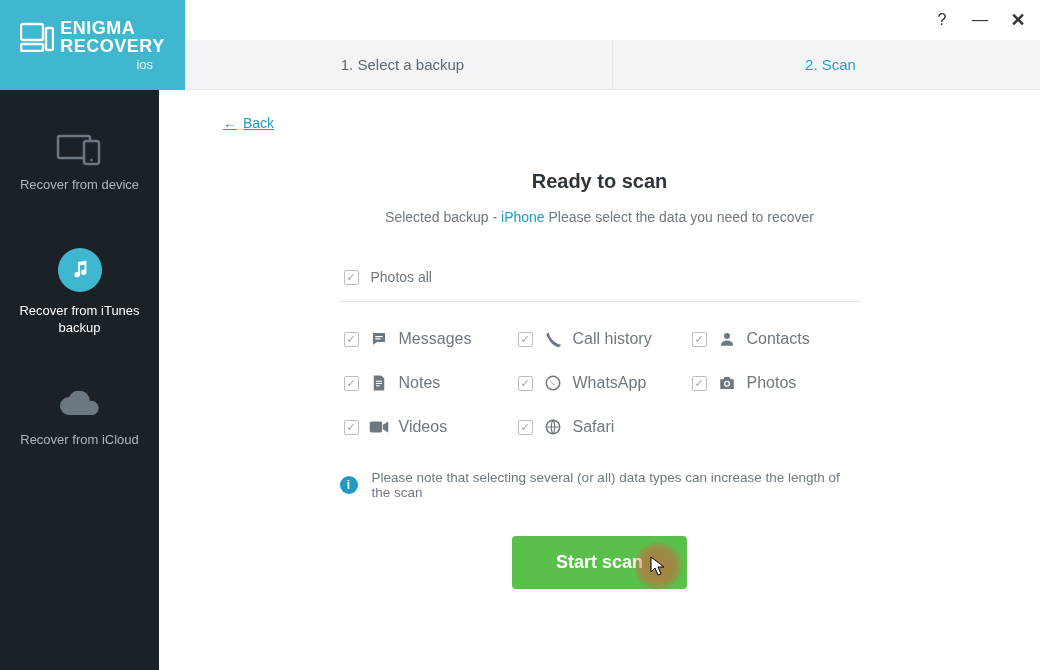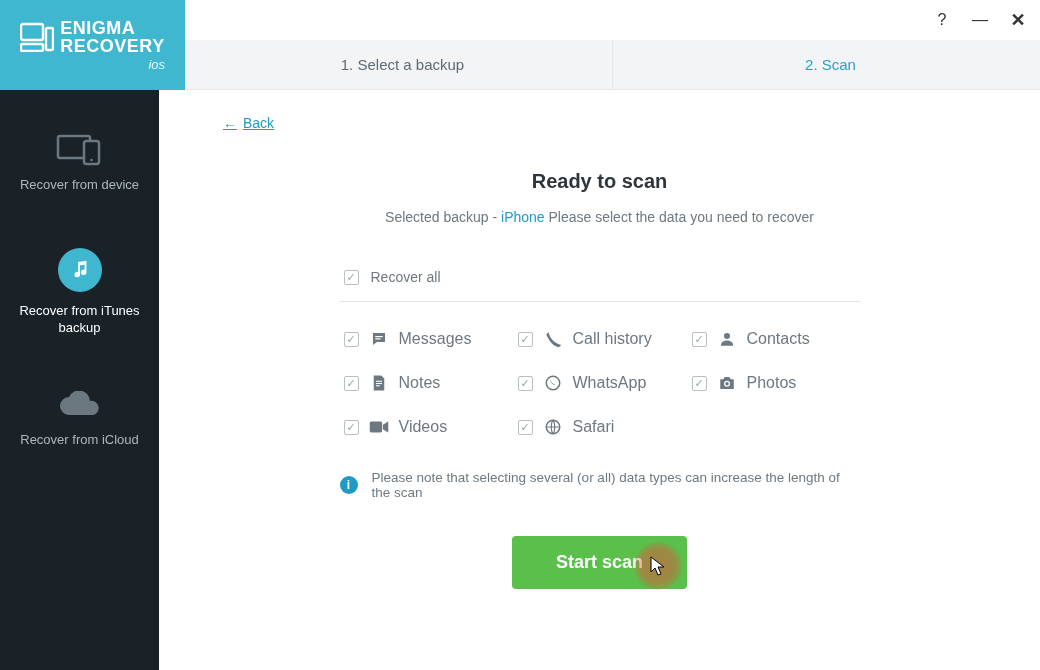--- a/index.html
+++ b/index.html
@@ -34,26 +34,26 @@
   .logo-block {
     width: 185px;
     height: 90px;
     margin-top: -40px;
     background: #3fb7cf;
     color: #fff;
     display: flex;
     flex-direction: column;
     align-items: center;
     justify-content: center;
-    padding: 6px 0;
+    padding: 6px 12px;
   }
   .logo-row { display:flex; align-items:center; gap:6px;}
   .logo-icon svg { display:block; }
   .logo-text { font-weight:700; font-size:18px; line-height:1; letter-spacing:.5px;}
-  .logo-sub { font-style: italic; font-size:13px; align-self:flex-end; margin-right:20px; margin-top:2px; color:#e8f8fb;}
+  .logo-sub { font-size:13px; align-self:flex-end; margin-right:20px; margin-top:2px; color:#e8f8fb;}
   .steps {
     flex:1;
     display:flex;
     background:#f2f4f6;
     border-bottom:1px solid #e5e8ea;
   }
   .step {
     flex:1;
     display:flex;
     align-items:center;
@@ -289,21 +289,21 @@
     <div class="center">
       <h1>Ready to scan</h1>
       <p class="subline">
         <span>Selected backup - </span><span class="device">iPhone</span><span> Please select the data you need to recover</span>
       </p>
     </div>
 
     <div class="panel">
       <div class="select-all-row">
         <span class="chk"></span>
-        <span>Recover all</span>
+        <span>Photos all</span>
       </div>
 
       <div class="grid">
 
         <div class="cell">
           <span class="chk"></span>
           <span class="type-icon">
             <svg width="18" height="18" viewBox="0 0 24 24">
                 <path fill="#6d7880" d="M4 4h16v12H9l-5 4V4z"></path>
                 <rect x="7" y="8" width="10" height="1.6" fill="#fff"></rect>

